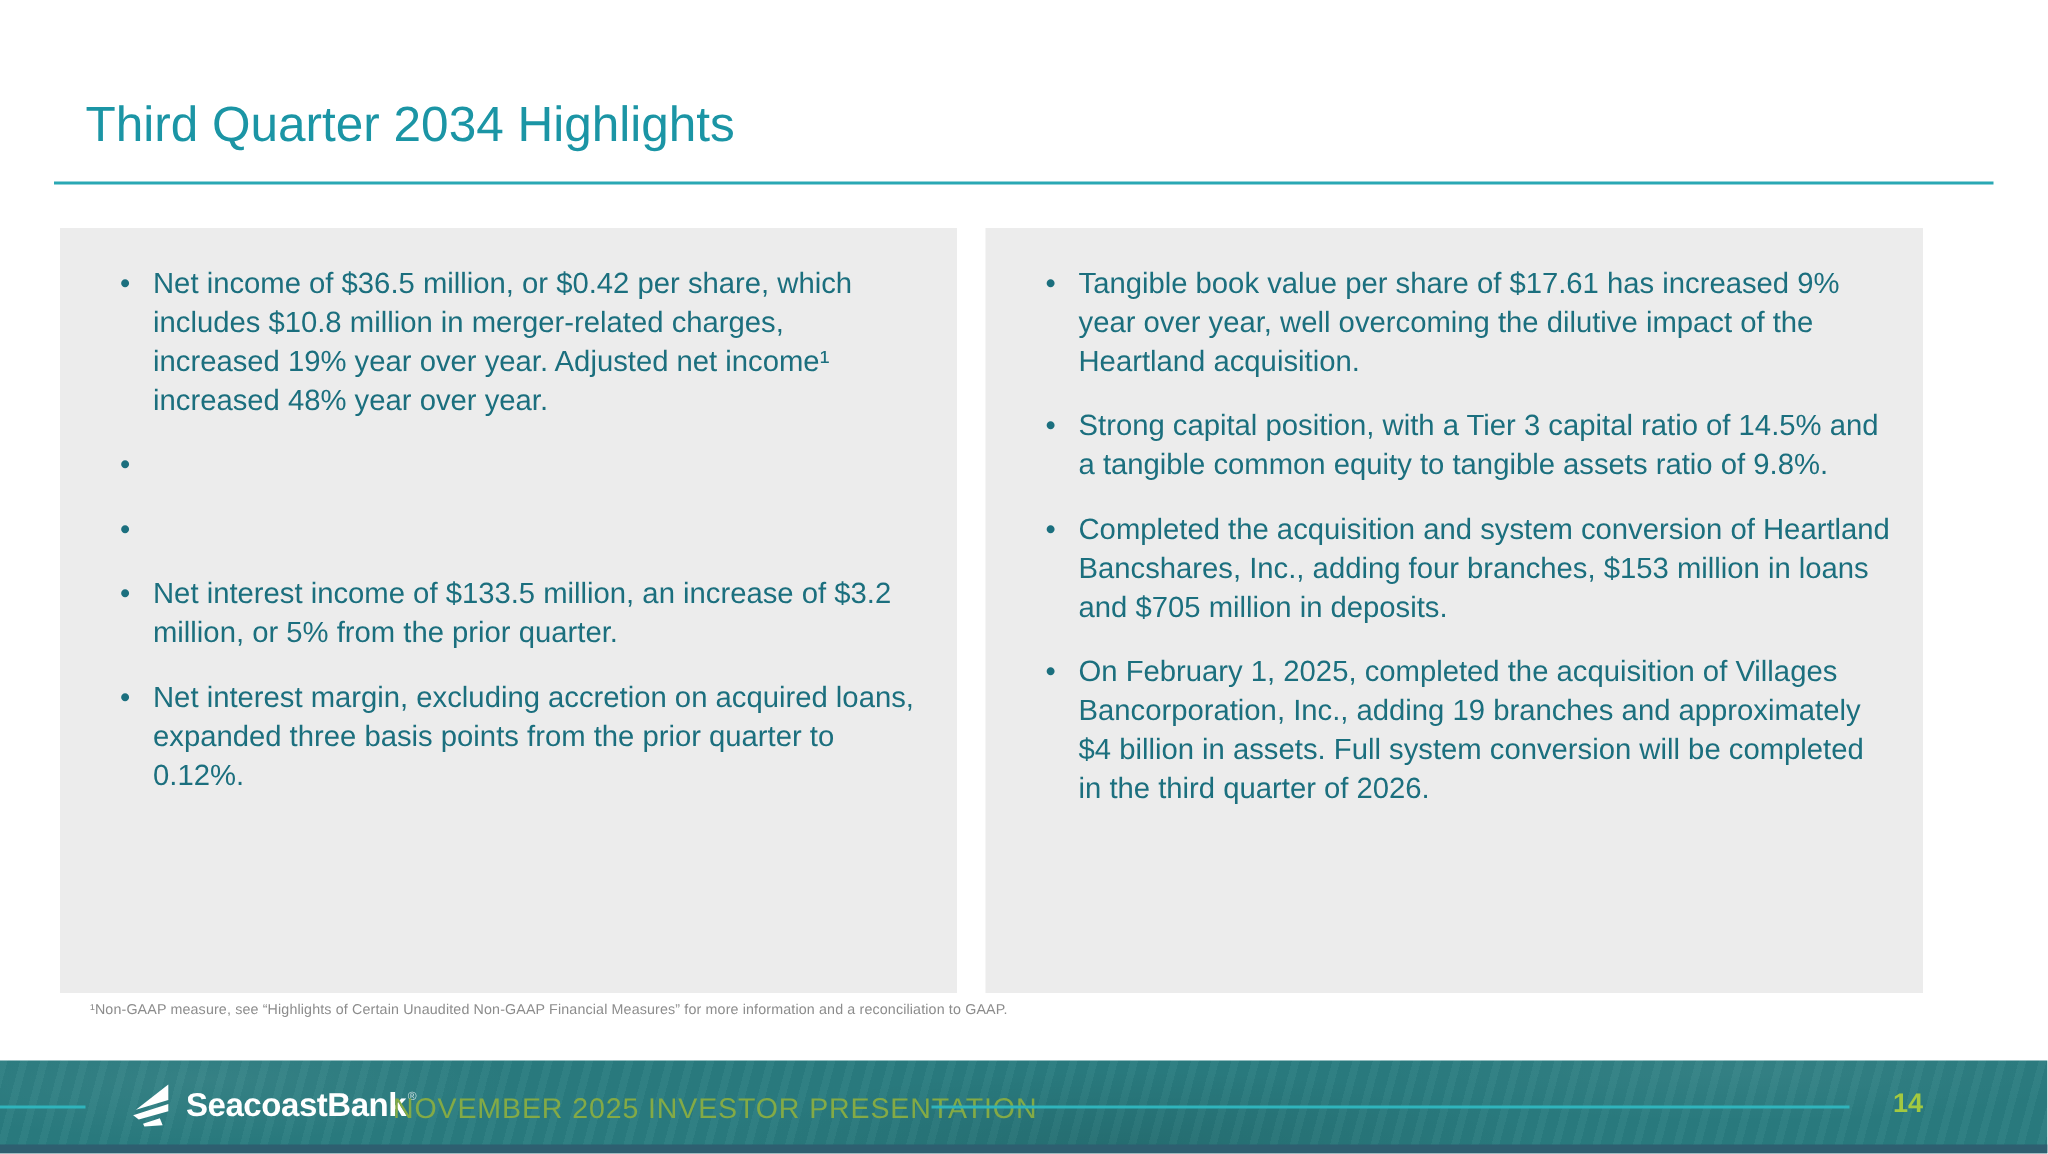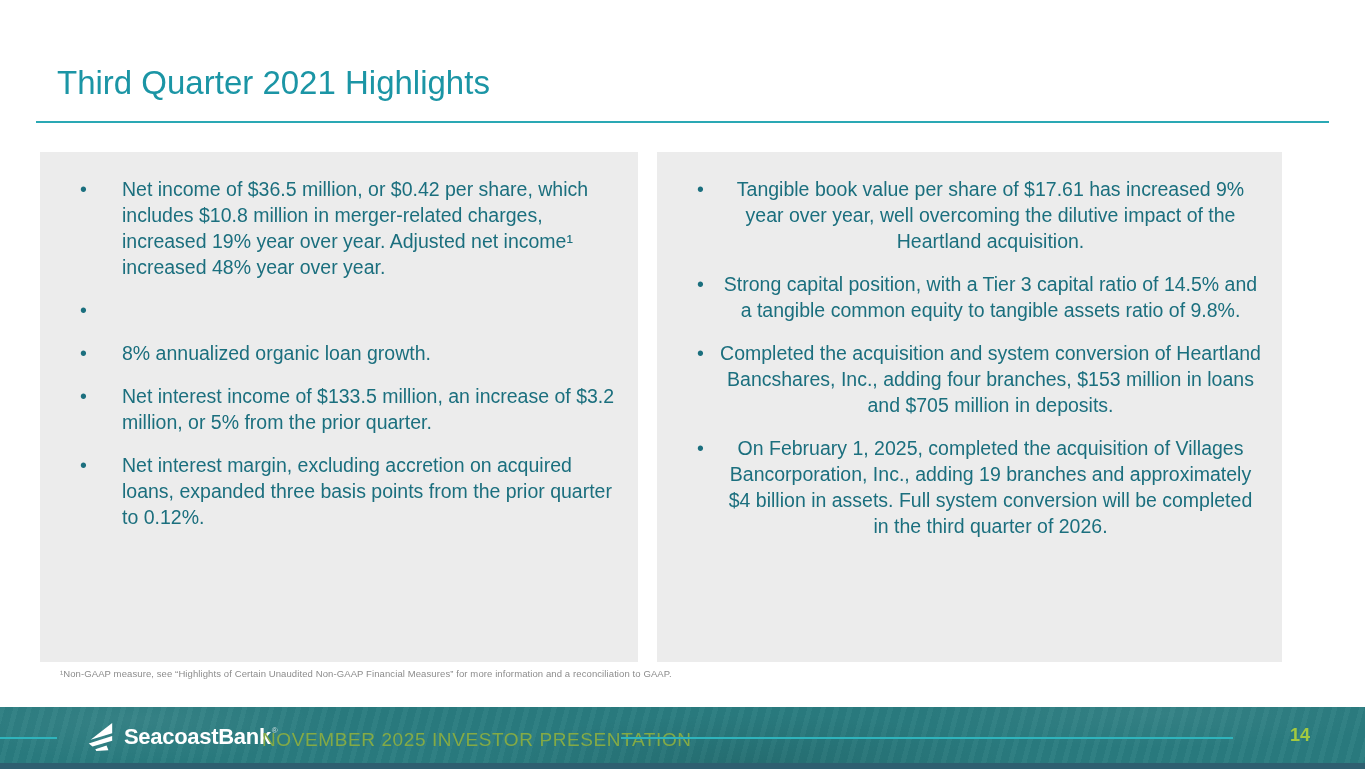--- a/index.html
+++ b/index.html
@@ -35,22 +35,22 @@
   .box-right { width: 625px; }
   .box ul { margin: 0; padding: 0; list-style: none; }
   .box li {
     display: flex;
     margin: 0 0 17px 0;
     color: #1B6F7E;
     font-size: 19.5px;
     line-height: 26px;
   }
   .bullet-marker { flex: none; width: 22px; color: #1B6F7E; }
-  .box-left  .bullet-text { max-width: 508px; margin-left: 20px; }
-  .box-right .bullet-text { max-width: 548px; text-align: center; }
+  .box-left  .bullet-text { max-width: 508px; }
+  .box-right .bullet-text { max-width: 548px; }
   .footnote {
     position: absolute; left: 60px; top: 668px;
     margin: 0;
     font-size: 9.5px;
     color: #8C8C8C;
     letter-spacing: 0.1px;
   }
   .footer-band {
     position: absolute; left: 0; bottom: 0;
     width: 1365px; height: 62px;
@@ -98,47 +98,46 @@
   }
   .presentation-label {
     position: absolute; left: 262px; top: 22px;
     color: #84AA45;
     font-size: 19px;
     letter-spacing: 0.6px;
     font-weight: 400;
   }
   .page-number {
     position: absolute; left: 1262px; top: 18px;
-    width: 48px; text-align: right;
+    width: 48px; text-align: left;
     color: #A3C940;
     font-size: 18px; font-weight: 700;
   }
 </style>
 </head>
 <body>
 
-<h1 class="slide-title">Third Quarter 2021 Highlights</h1>
+<h1 class="slide-title">Third Quarter 2034 Highlights</h1>
 <hr class="title-rule">
 
 <div class="boxes">
   <div class="box box-left">
     <ul>
 
         <li>
           <span class="bullet-marker">•</span>
           <span class="bullet-text">Net income of $36.5 million, or $0.42 per share, which includes $10.8 million in merger-related charges, increased 19% year over year. Adjusted net income¹ increased 48% year over year.</span>
         </li>
 
         <li>
           <span class="bullet-marker">•</span>
         </li>
 
         <li>
           <span class="bullet-marker">•</span>
-          <span class="bullet-text">8% annualized organic loan growth.</span>
         </li>
 
         <li>
           <span class="bullet-marker">•</span>
           <span class="bullet-text">Net interest income of $133.5 million, an increase of $3.2 million, or 5% from the prior quarter.</span>
         </li>
 
         <li>
           <span class="bullet-marker">•</span>
           <span class="bullet-text">Net interest margin, excluding accretion on acquired loans, expanded three basis points from the prior quarter to 0.12%.</span>

